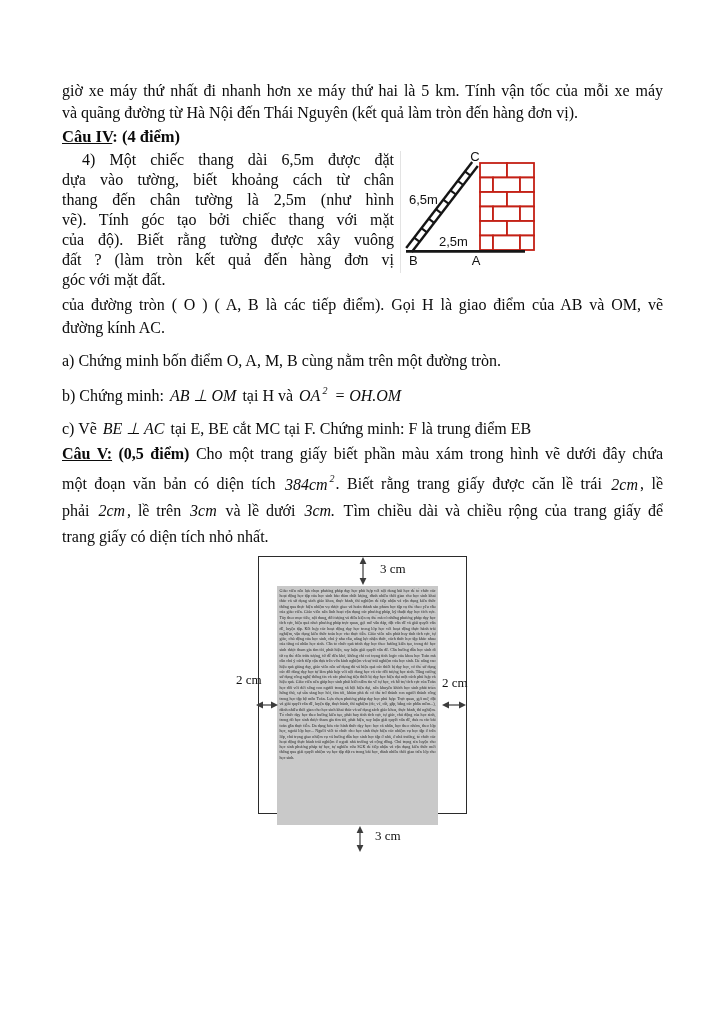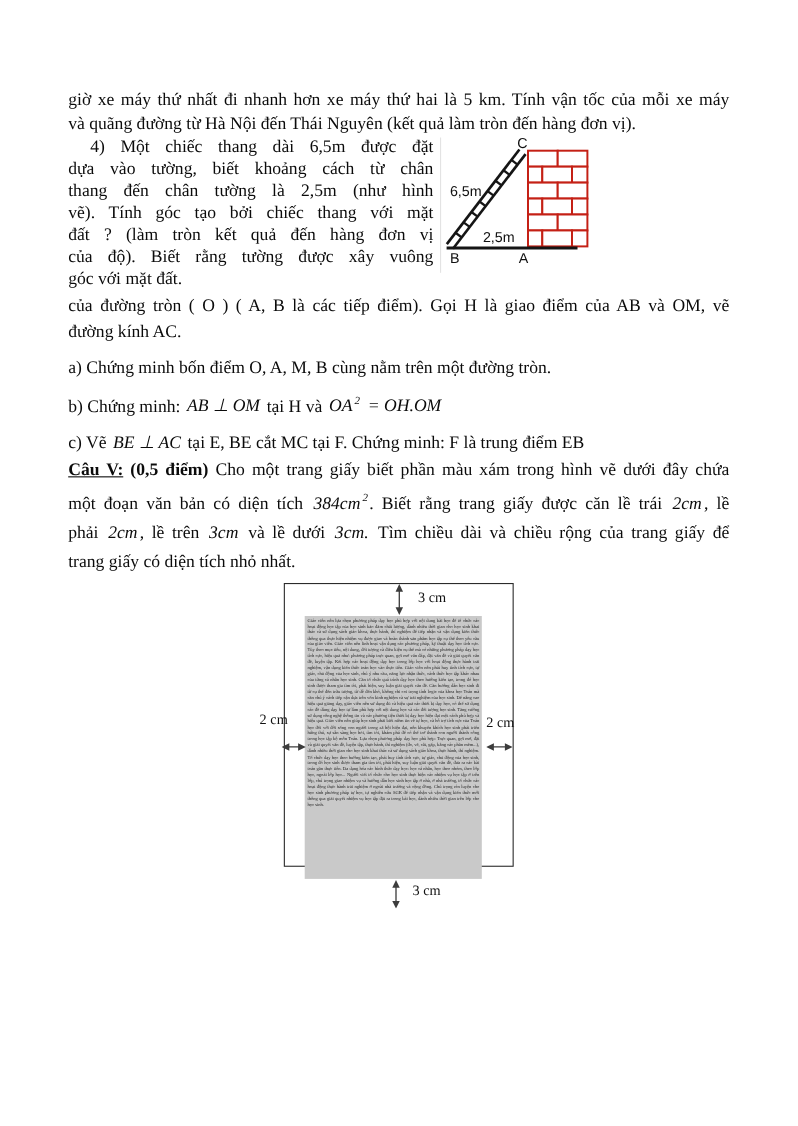--- a/index.html
+++ b/index.html
@@ -49,29 +49,30 @@
 </head>
 <body>
 
 <div class="doc">
 
   <div class="para intro">
     <div class="ln j">giờ xe máy thứ nhất đi nhanh hơn xe máy thứ hai là 5 km. Tính vận tốc của mỗi xe máy</div>
     <div class="ln">và quãng đường từ Hà Nội đến Thái Nguyên (kết quả làm tròn đến hàng đơn vị).</div>
   </div>
 
+  <div class="para heading"><span class="b u">Câu IV</span><span class="b">: (4 điểm)</span></div>
 
   <div class="row">
     <div class="p1col">
       <div class="ln j ind">4) Một chiếc thang dài 6,5m được đặt</div>
       <div class="ln j">dựa vào tường, biết khoảng cách từ chân</div>
       <div class="ln j">thang đến chân tường là 2,5m (như hình</div>
       <div class="ln j">vẽ). Tính góc tạo bởi chiếc thang với mặt</div>
+      <div class="ln j">của độ). Biết rằng tường được xây vuông</div>
       <div class="ln j">đất ? (làm tròn kết quả đến hàng đơn vị</div>
-      <div class="ln j">của độ). Biết rằng tường được xây vuông</div>
       <div class="ln">góc với mặt đất.</div>
     </div>
     <div class="ladder-box">
       <svg width="140" height="118" viewBox="0 0 140 118">
 
         <g stroke="#c42015" stroke-width="1.8" fill="#ffffff">
           <rect x="77" y="12" width="27" height="14.5"></rect>
             <rect x="104" y="12" width="27" height="14.5"></rect>
           <rect x="77" y="26.5" width="13" height="14.5"></rect>
             <rect x="90" y="26.5" width="27" height="14.5"></rect>

